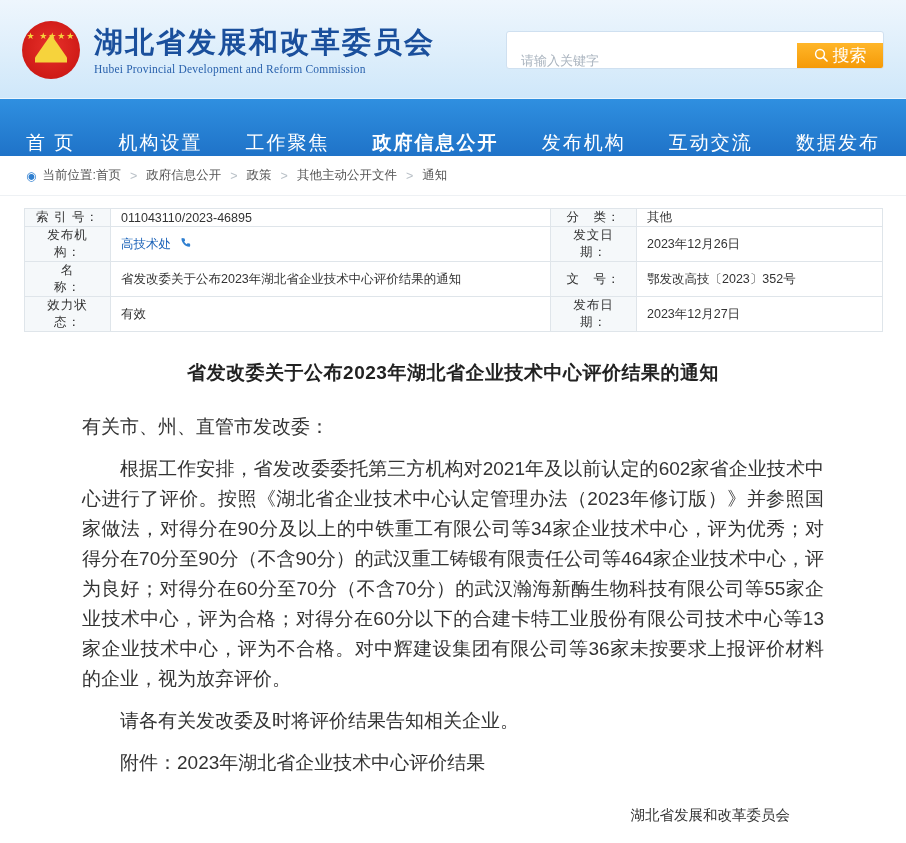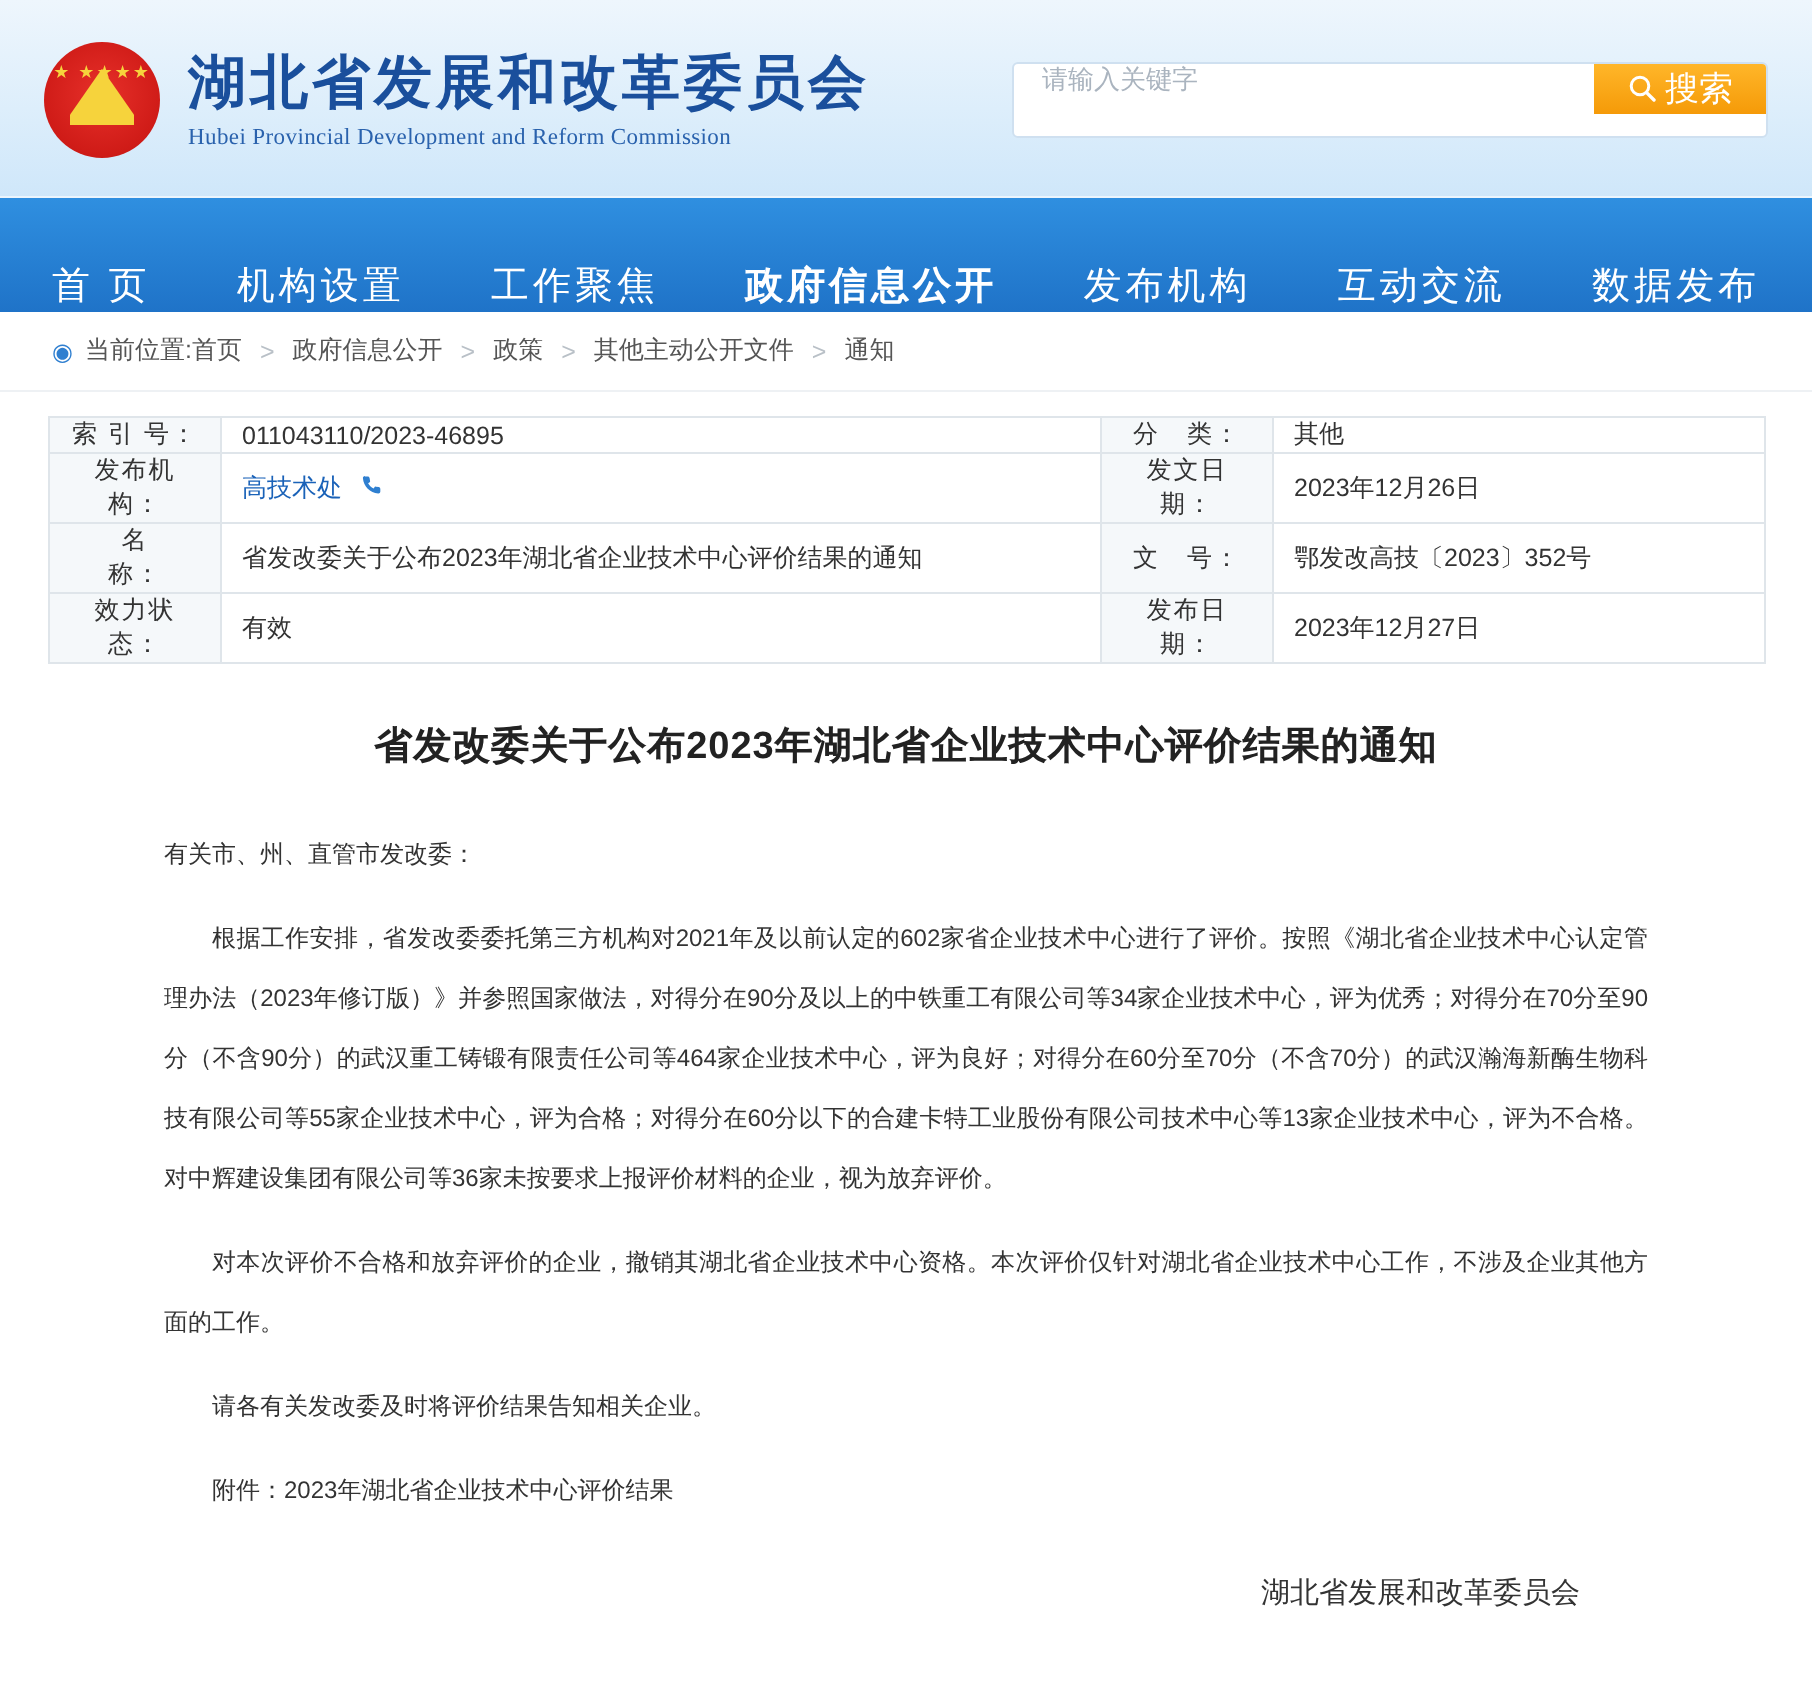--- a/index.html
+++ b/index.html
@@ -61,21 +61,21 @@
   .site-title-en {
     font-size: 11.5px;
     color: #2a62ad;
     letter-spacing: .2px;
     margin-top: 4px;
     font-family: "Liberation Serif", "DejaVu Serif", serif;
   }
   .search-wrap {
     margin-left: auto;
     display: flex;
-    align-items: flex-start;
+    align-items: flex-end;
     height: 38px;
     width: 378px;
     background: #ffffff;
     border: 1px solid #cfe0f0;
     border-radius: 3px;
     overflow: hidden;
   }
   .search-input {
     flex: 1 1 auto;
     border: none;
@@ -180,21 +180,21 @@
     text-align: center;
     font-size: 19px;
     font-weight: bold;
     color: #222;
     margin: 28px 0 26px 0;
     letter-spacing: .5px;
     font-family: "Liberation Sans", sans-serif;
   }
   .doc-body {
     padding: 0 58px 0 58px;
-    font-size: 12px;
+    font-size: 19px;
     color: #333;
     line-height: 30px;
     text-align: justify;
   }
   .doc-body p { margin: 0 0 12px 0; }
   .p-indent { text-indent: 2em; }
   .sign {
     margin-top: 22px;
     text-align: right;
     padding-right: 92px;
@@ -294,21 +294,20 @@
         <td class="val">2023年12月27日</td>
       </tr>
     </tbody>
   </table>
 
   <div class="doc-title">省发改委关于公布2023年湖北省企业技术中心评价结果的通知</div>
 
   <div class="doc-body">
     <p>有关市、州、直管市发改委：</p>
     <p class="p-indent">根据工作安排，省发改委委托第三方机构对2021年及以前认定的602家省企业技术中心进行了评价。按照《湖北省企业技术中心认定管理办法（2023年修订版）》并参照国家做法，对得分在90分及以上的中铁重工有限公司等34家企业技术中心，评为优秀；对得分在70分至90分（不含90分）的武汉重工铸锻有限责任公司等464家企业技术中心，评为良好；对得分在60分至70分（不含70分）的武汉瀚海新酶生物科技有限公司等55家企业技术中心，评为合格；对得分在60分以下的合建卡特工业股份有限公司技术中心等13家企业技术中心，评为不合格。对中辉建设集团有限公司等36家未按要求上报评价材料的企业，视为放弃评价。</p>
-    <p class="p-indent">对本次评价不合格和放弃评价的企业，撤销其湖北省企业技术中心资格。本次评价仅针对湖北省企业技术中心工作，不涉及企业其他方面的工作。</p>
     <p class="p-indent">请各有关发改委及时将评价结果告知相关企业。</p>
     <p class="p-indent">附件：2023年湖北省企业技术中心评价结果</p>
   </div>
 
   <div class="sign">
     <div>湖北省发展和改革委员会</div>
 
   </div>
 </div>
 

